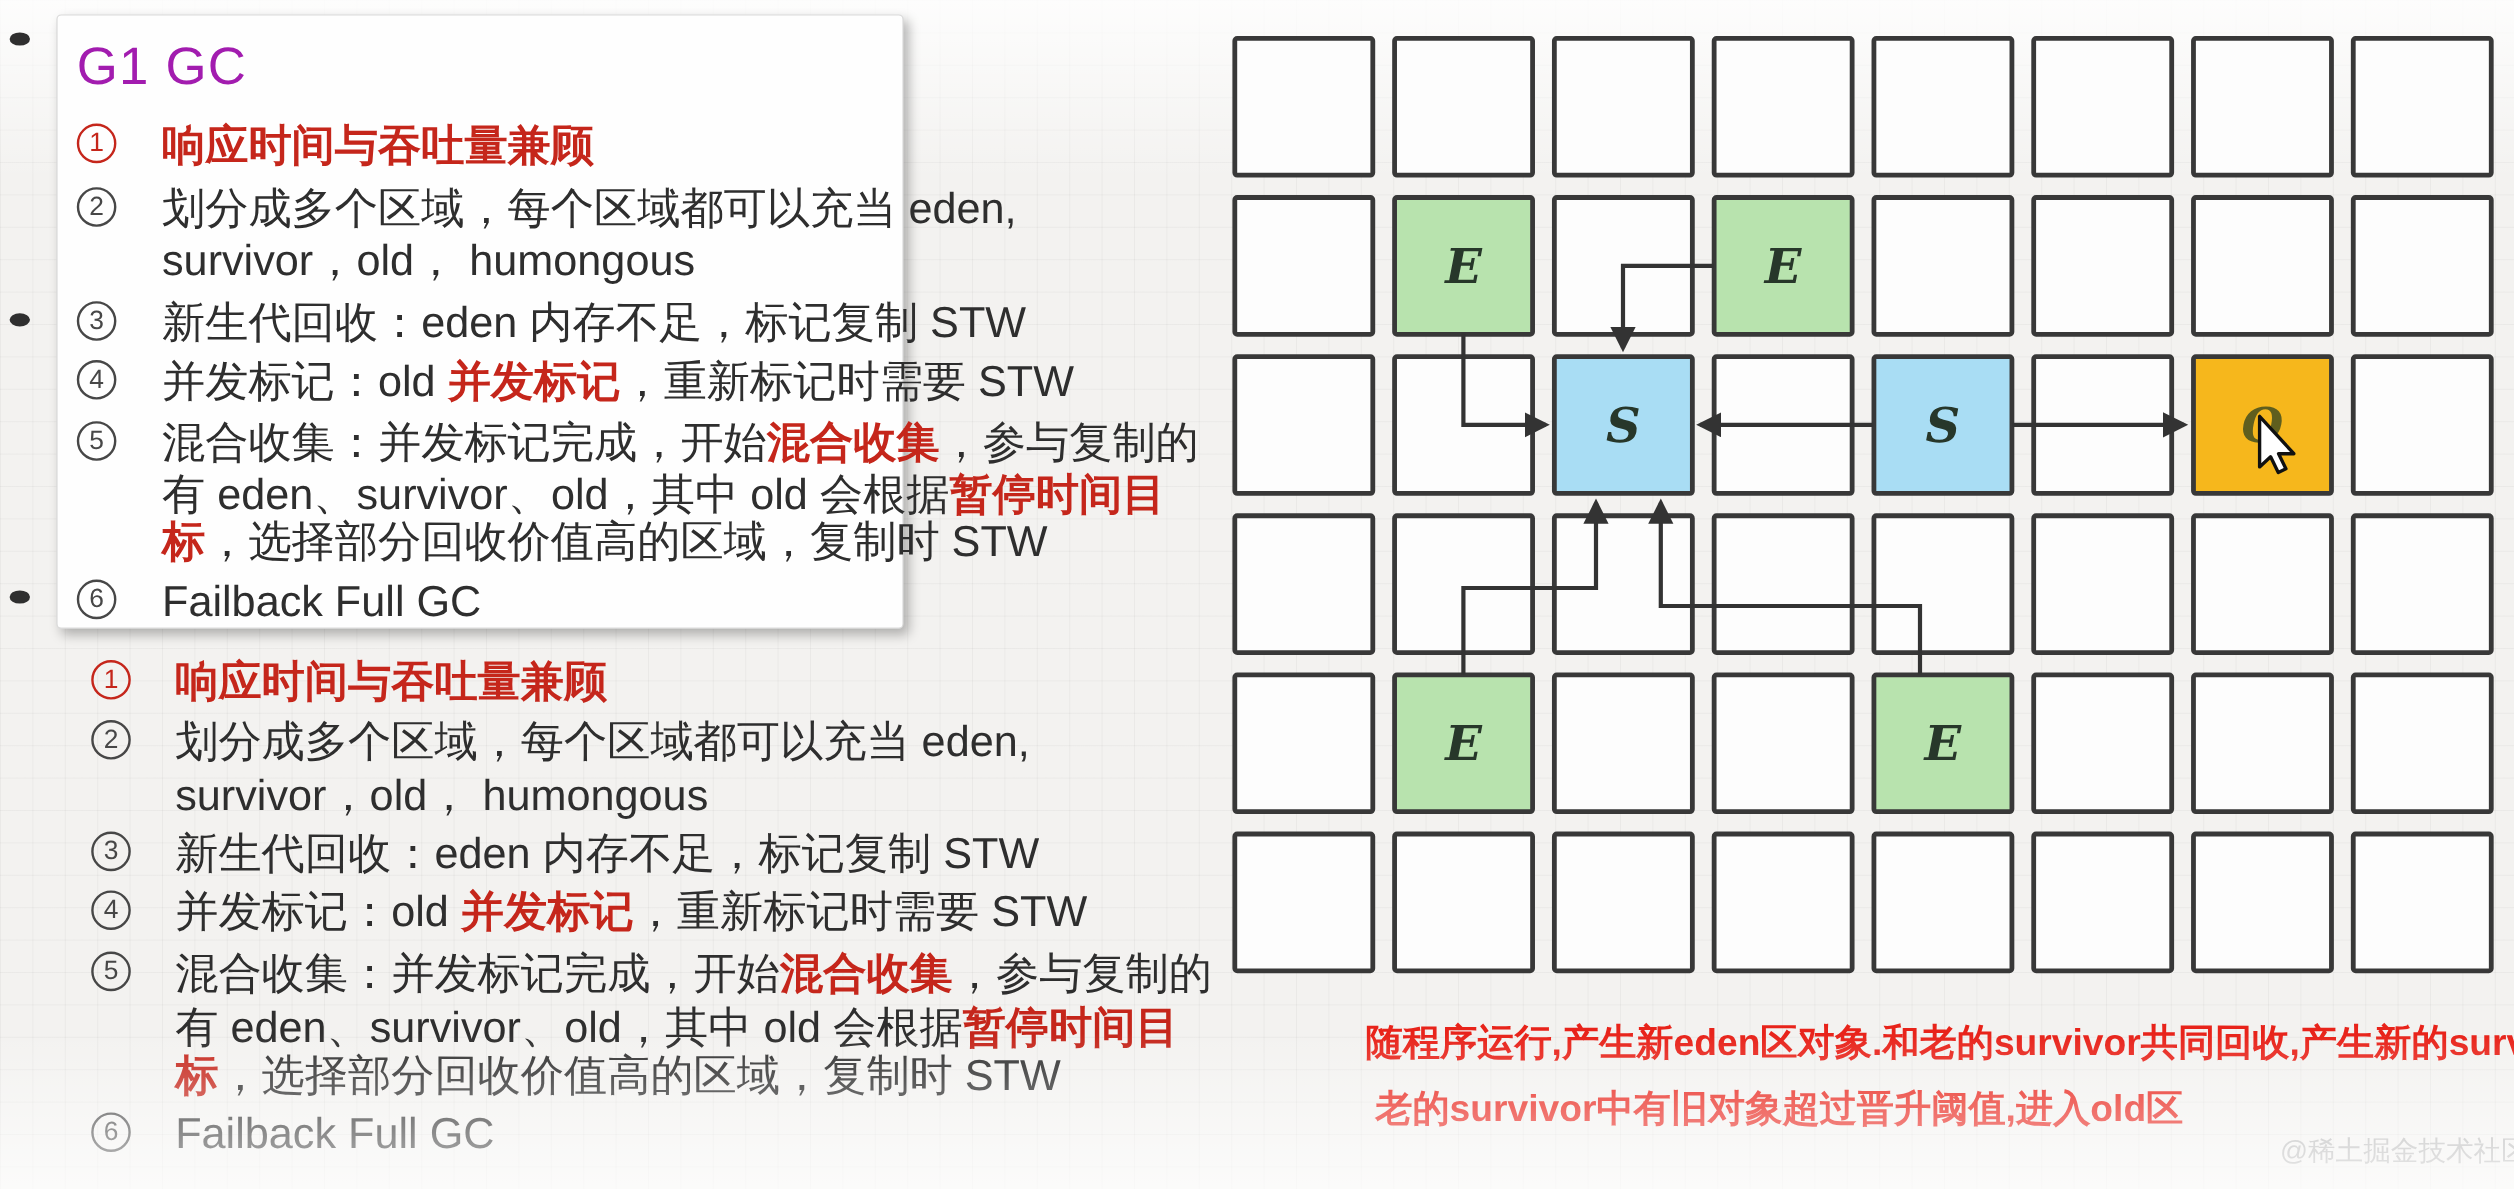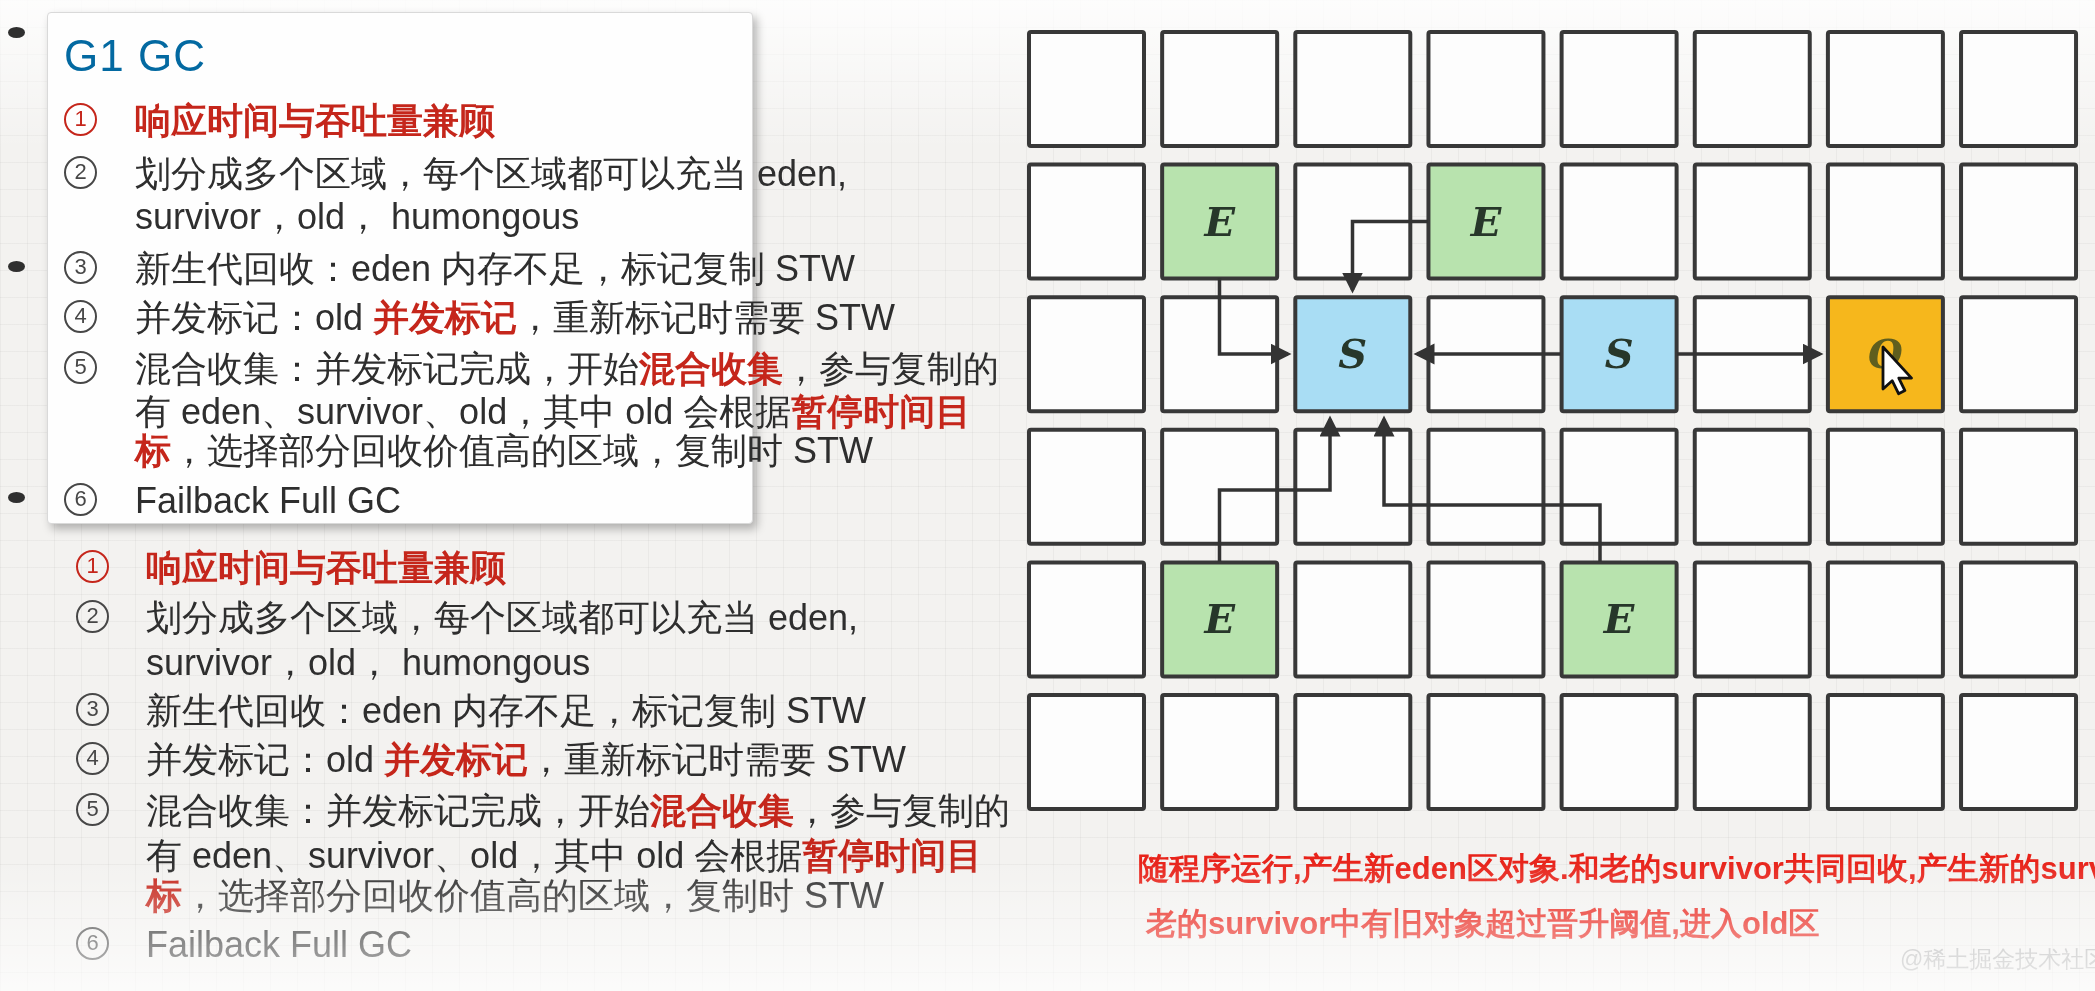--- a/index.html
+++ b/index.html
@@ -15,21 +15,21 @@
   .top-fade{position:absolute;left:0;top:0;width:100%;height:150px;pointer-events:none;
     background:linear-gradient(rgba(255,255,255,.85),rgba(255,255,255,0));}
   .bottom-fade{position:absolute;left:0;bottom:0;width:100%;height:130px;pointer-events:none;
     background:linear-gradient(rgba(255,255,255,0),rgba(255,255,255,.7));}
   .side-dot{position:absolute;width:17px;height:11px;border-radius:50%;background:#2f2f2f;}
   .notes-card{
     position:absolute;left:47px;top:12px;width:704px;height:510px;
     background:#fefefe;border:1px solid #d9d9d9;border-radius:4px;
     box-shadow:4px 5px 10px rgba(0,0,0,.28);
   }
-  .card-title{position:absolute;left:16px;top:18px;font-size:44px;color:#0369a1;letter-spacing:1px;}
+  .card-title{position:absolute;left:16px;top:18px;font-size:44px;color:#a21caf;letter-spacing:1px;}
   .nline{position:absolute;display:flex;align-items:flex-start;white-space:nowrap;
     font-size:36px;line-height:44px;color:#2e2e2e;}
   .circ{box-sizing:border-box;flex:0 0 33px;width:33px;height:33px;margin-top:4px;
     border:2px solid #474747;border-radius:50%;color:#474747;
     font-size:22px;line-height:28px;text-align:center;}
   .circ.red{border-color:#c5261b;color:#c5261b;}
   .seg.red{color:#c5261b;font-weight:700;}
   .annotation{position:absolute;font-size:31px;font-weight:700;color:#e8231a;white-space:nowrap;}
   .watermark{position:absolute;left:1900px;top:944px;font-size:23px;color:#b5b5b5;white-space:nowrap;}
   svg text.cell-letter{font-family:"DejaVu Serif","Liberation Serif",serif;

